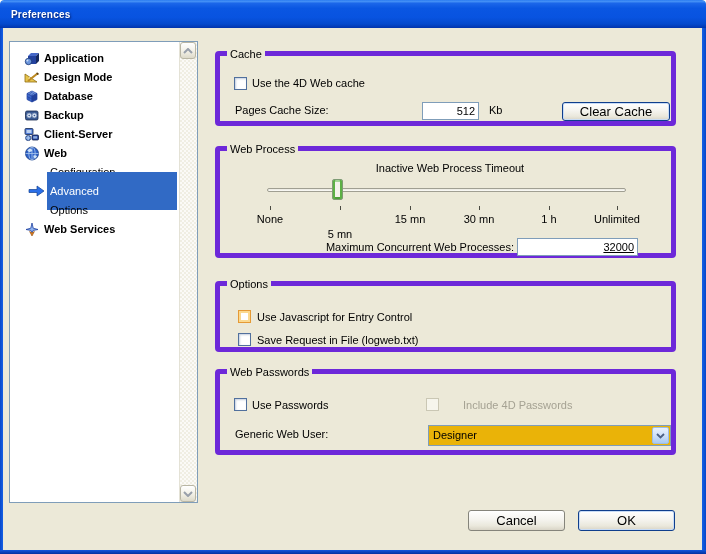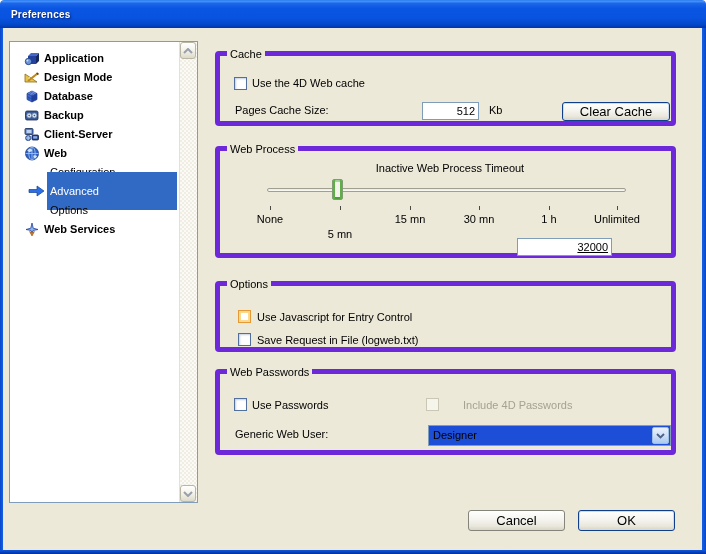--- a/index.html
+++ b/index.html
@@ -50,21 +50,21 @@
        display:flex;align-items:center;justify-content:center;box-sizing:border-box;cursor:default;}
   .btn.navy{border:1px solid #0F3E8C;box-shadow:inset 0 0 0 1px #C8DCF6;}
   .btn.gray{border:1px solid #85847B;box-shadow:inset 0 1px 0 #fff;}
   
   .sl-track{position:absolute;height:2px;border:1px solid #A09F92;border-radius:2px;background:linear-gradient(#E9E8E0,#FCFCF9);}
   .sl-thumb{position:absolute;width:11px;height:21px;border:1px solid #7E9B74;border-radius:2px;background:#F4F3EC;box-sizing:border-box;
        box-shadow:inset 2px 0 0 #5CB045,inset -2px 0 0 #5CB045,inset 0 2px 0 #A4D598,inset 0 -2px 0 #4D9E3A;}
   .tick{position:absolute;width:1px;height:4px;background:#4A4A42;}
   .tick-lbl{position:absolute;width:70px;text-align:center;font-size:11px;color:#000;}
   
-  .combo{position:absolute;background:#1d4ed8;border:1px solid #7F9DB9;box-sizing:border-box;}
+  .combo{position:absolute;background:#eab308;border:1px solid #7F9DB9;box-sizing:border-box;}
   .combo-text{position:absolute;left:4px;top:3px;font-size:11px;color:#000;}
   .combo-btn{position:absolute;right:1px;top:1px;bottom:1px;width:17px;border:1px solid #9DBDE4;border-radius:2px;box-sizing:border-box;
        background:linear-gradient(180deg,#E9F1FC,#CBDEF7 55%,#A9CAF1);display:flex;align-items:center;justify-content:center;}
 </style>
 </head>
 <body>
 
 <div id="window">
 
   <div class="titlebar">
@@ -198,21 +198,22 @@
     <div class="tick" style="left:190px;top:55px;"></div>
     <div class="tick" style="left:259px;top:55px;"></div>
     <div class="tick" style="left:329px;top:55px;"></div>
     <div class="tick" style="left:397px;top:55px;"></div>
     <span class="tick-lbl" style="left:15px;top:62px;">None</span>
     <span class="tick-lbl" style="left:85px;top:62px;margin-top:15px;">5 mn</span>
     <span class="tick-lbl" style="left:155px;top:62px;">15 mn</span>
     <span class="tick-lbl" style="left:224px;top:62px;">30 mn</span>
     <span class="tick-lbl" style="left:294px;top:62px;">1 h</span>
     <span class="tick-lbl" style="left:362px;top:62px;">Unlimited</span>
-    <input class="tbox" style="left: 297px; top: 87px; width: 95px; height: 18px; text-decoration: underline;" value="32000">
+    <span class="lbl" style="left:104px;top:90px;width:190px;text-align:right;">Maximum Concurrent Web Processes:</span>
+    <input class="tbox" style="left: 297px; top: 87px; width: 121px; height: 18px; text-decoration: underline;" value="32000">
   </div>
 
   <div class="group" style="left:215px;top:281px;width:461px;height:71px;">
     <span class="group-label">Options</span>
     <div class="cb hot" style="left:18px;top:24px;"></div>
     <span class="lbl" style="left:37px;top:25px;">Use Javascript for Entry Control</span>
     <div class="cb" style="left:18px;top:47px;"></div>
     <span class="lbl" style="left:37px;top:48px;">Save Request in File (logweb.txt)</span>
   </div>
 

